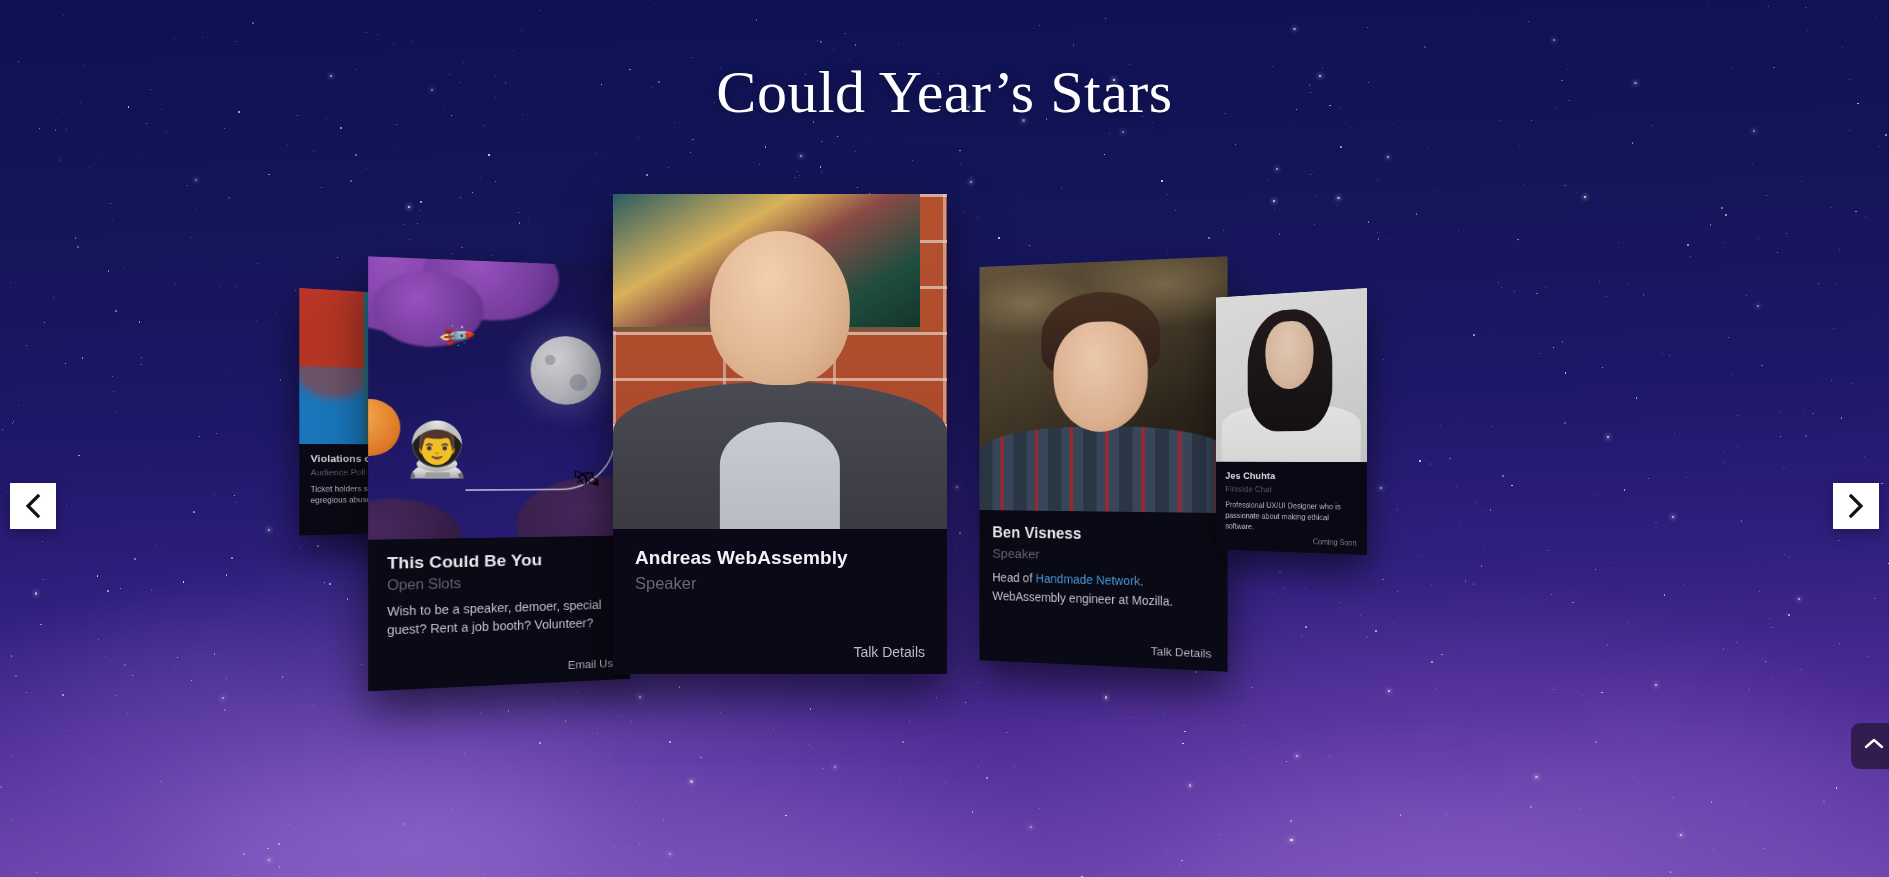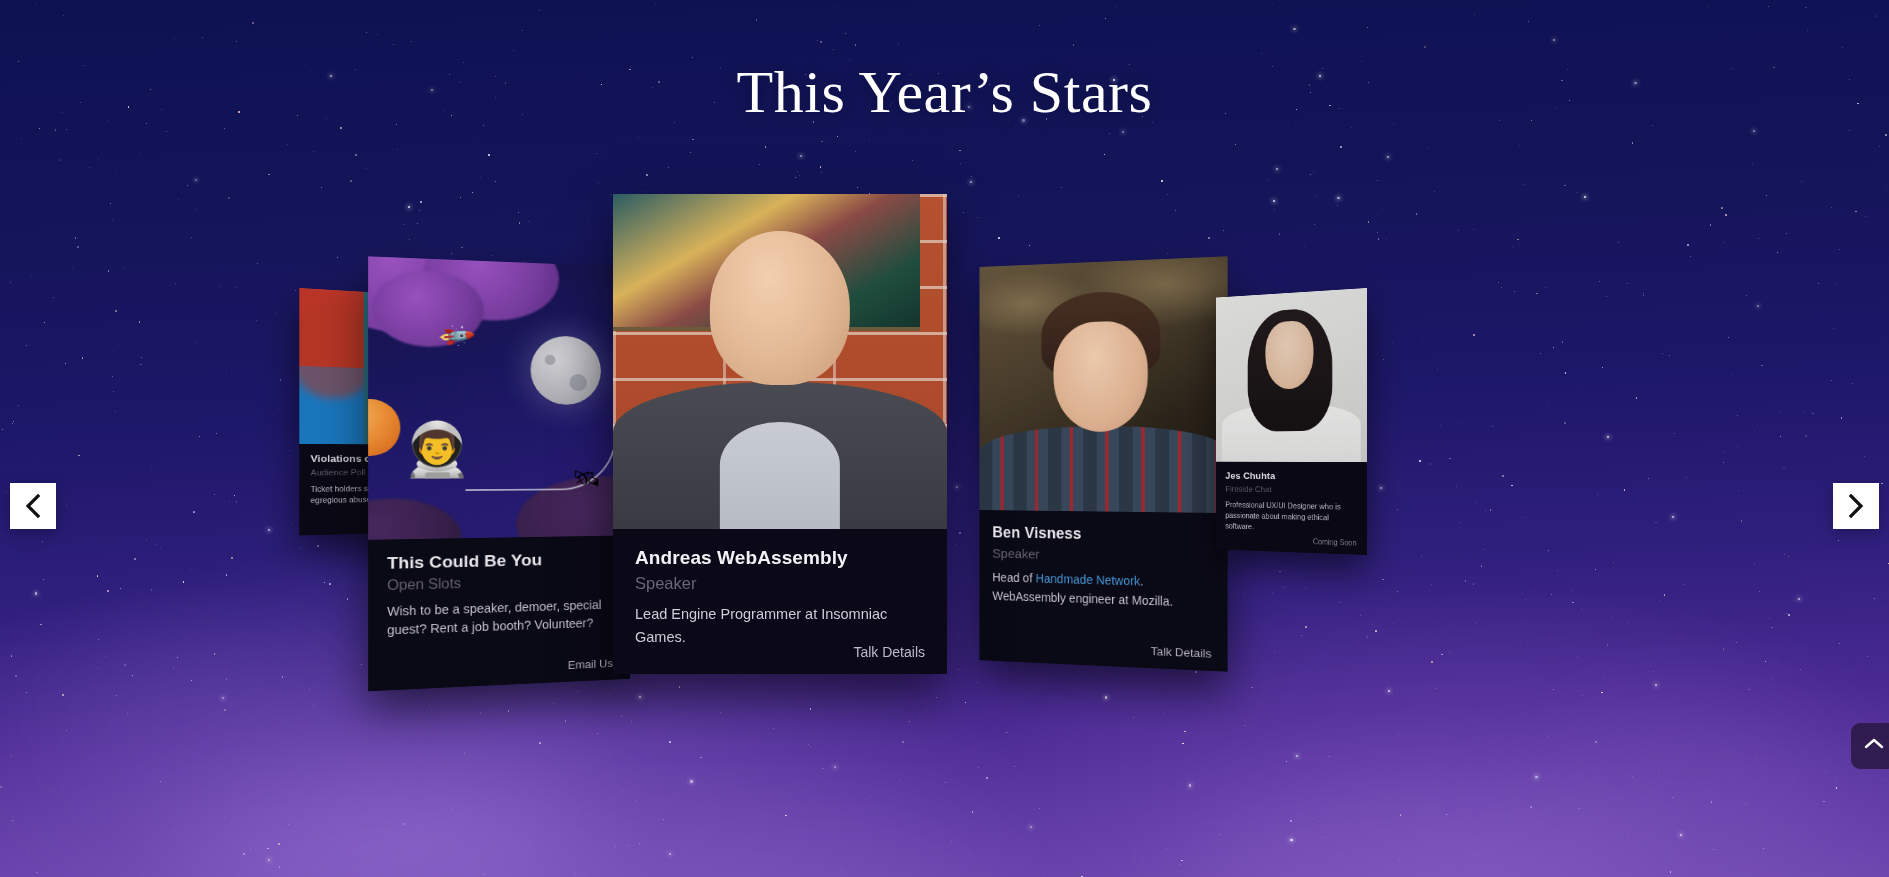--- a/index.html
+++ b/index.html
@@ -1307,21 +1307,21 @@
     <div class="star" style="width: 0.71px; height: 0.71px; left: 241.8px; top: 612.5px; background: rgb(255, 233, 200); opacity: 0.22;"></div>
     <div class="star" style="width: 0.95px; height: 0.95px; left: 1520.9px; top: 682.4px; background: rgb(230, 210, 255); opacity: 0.3;"></div>
     <div class="star" style="width: 1.16px; height: 1.16px; left: 1875.8px; top: 15.4px; background: rgb(207, 224, 255); opacity: 0.3;"></div>
     <div class="nebula" style="left: 180px; top: 760px; width: 420px; height: 180px; background: rgba(170, 130, 225, 0.35);"></div>
     <div class="nebula" style="left: 620px; top: 820px; width: 380px; height: 150px; background: rgba(150, 110, 210, 0.3);"></div>
     <div class="nebula" style="left: 1180px; top: 790px; width: 460px; height: 170px; background: rgba(160, 115, 215, 0.3);"></div>
     <div class="nebula" style="left: 1540px; top: 700px; width: 300px; height: 200px; background: rgba(140, 100, 200, 0.25);"></div>
     <div class="nebula" style="left: 60px; top: 640px; width: 280px; height: 200px; background: rgba(120, 85, 185, 0.22);"></div>
   </div>
 
-<h1 class="page-title">This Year’s Stars</h1>
+<h1 class="page-title">Could Year’s Stars</h1>
 
 <div class="carousel">
 
   <div class="card pos-far-left">
     <div class="media">
       <div class="collage">
         <div class="q1"></div>
           <div class="q2"></div>
           <div class="q3"></div>
           <div class="q4"></div>
@@ -1392,23 +1392,20 @@
         <div class="brick"></div>
         <div class="painting"></div>
         <div class="person-body"></div>
         <div class="person-shirt"></div>
         <div class="person-head"></div>
       </div>
     </div>
     <div class="body">
       <div class="name">Andreas WebAssembly</div>
       <div class="role">Speaker</div>
-      <div class="desc">
-        <span>Lead Engine Programmer at Insomniac Games.</span>
-      </div>
       <div class="cta">Talk Details</div>
     </div>
   </div>
 
   <div class="card pos-right">
     <div class="media">
       <div class="photo photo-ben">
         <div class="rock-tex"></div>
         <div class="plaid"></div>
         <div class="ben-hair"></div>

